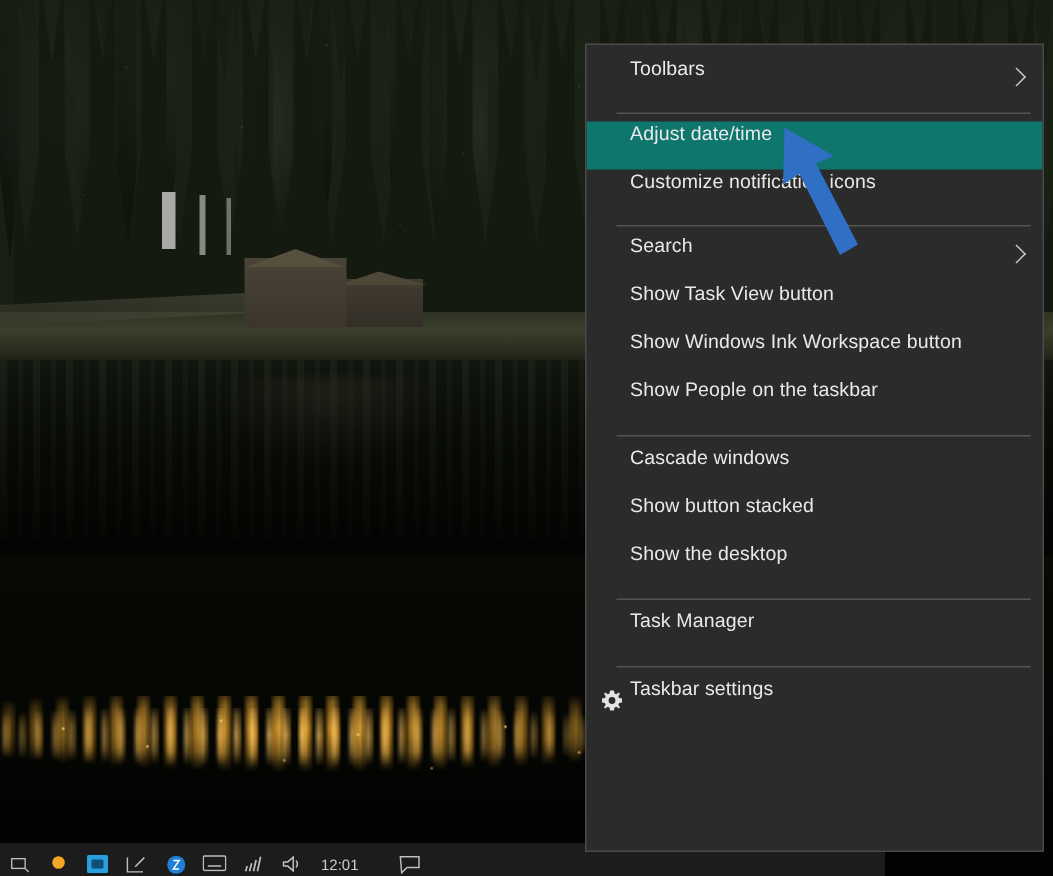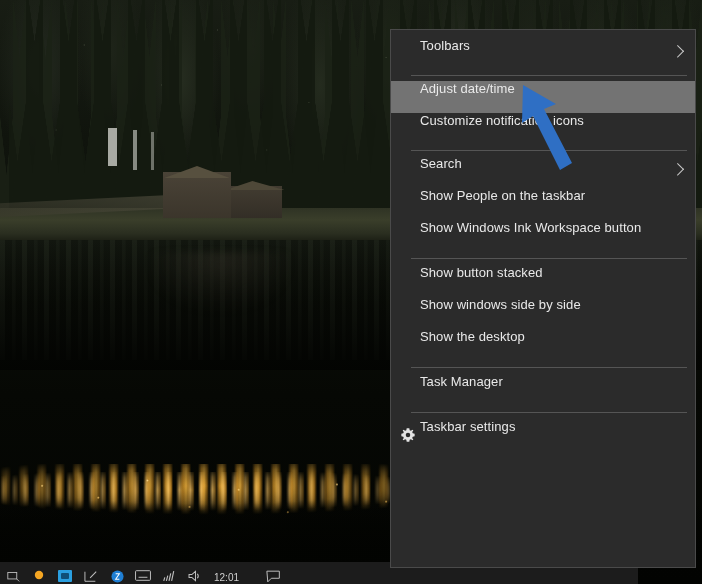--- a/index.html
+++ b/index.html
@@ -186,21 +186,21 @@
   }
   
   #wp-vignette {
     left: 0; top: 500px; width: 702px; height: 84px;
     background: linear-gradient(180deg, rgba(2,3,1,0) 0%, rgba(2,3,1,.85) 55%, #020301 100%);
   }
 
   
   #taskbar {
     position: absolute;
-    left: 0; bottom: 0; width: 638px; height: 22px;
+    left: 0; bottom: 0; width: 590px; height: 22px;
     background: #1c1c1c;
     display: flex; align-items: center;
     overflow: hidden;
   }
   .tb-icon {
     width: 26px; height: 22px;
     display: flex; align-items: flex-start; justify-content: center;
     padding-top: 8px;
     flex: 0 0 auto;
   }
@@ -224,21 +224,21 @@
     overflow: hidden;
   }
   .menu-item {
     position: relative;
     height: 32px;
     display: flex; align-items: flex-start;
     padding-left: 29px;
     cursor: default;
     white-space: nowrap;
   }
-  .menu-item.highlight { background: #737373; }
+  .menu-item.highlight { background: #0f766e; }
   .mi-label { letter-spacing: .1px; }
   .mi-chevron {
     position: absolute; right: 16px; top: 50%;
     transform: translateY(-50%);
     width: 9px; height: 9px;
     border-top: 1.4px solid #c8c8c8;
     border-right: 1.4px solid #c8c8c8;
     transform-origin: center;
     rotate: 45deg;
     margin-top: -4px;
@@ -365,33 +365,36 @@
       <span class="mi-label">Customize notification icons</span>
     </div>
 
     <div class="menu-sep"></div>
 
     <div class="menu-item">
       <span class="mi-label">Search</span>
       <span class="mi-chevron"></span>
     </div>
     <div class="menu-item">
+      <span class="mi-label">Show Task View button</span>
+    </div>
+    <div class="menu-item">
+      <span class="mi-label">Show Windows Ink Workspace button</span>
+    </div>
+    <div class="menu-item">
       <span class="mi-label">Show People on the taskbar</span>
     </div>
-    <div class="menu-item">
-      <span class="mi-label">Show Windows Ink Workspace button</span>
-    </div>
 
     <div class="menu-sep sep-pad-a"></div>
 
     <div class="menu-item">
+      <span class="mi-label">Cascade windows</span>
+    </div>
+    <div class="menu-item">
       <span class="mi-label">Show button stacked</span>
-    </div>
-    <div class="menu-item">
-      <span class="mi-label">Show windows side by side</span>
     </div>
     <div class="menu-item">
       <span class="mi-label">Show the desktop</span>
     </div>
 
     <div class="menu-sep sep-pad-a"></div>
 
     <div class="menu-item">
       <span class="mi-label">Task Manager</span>
     </div>

